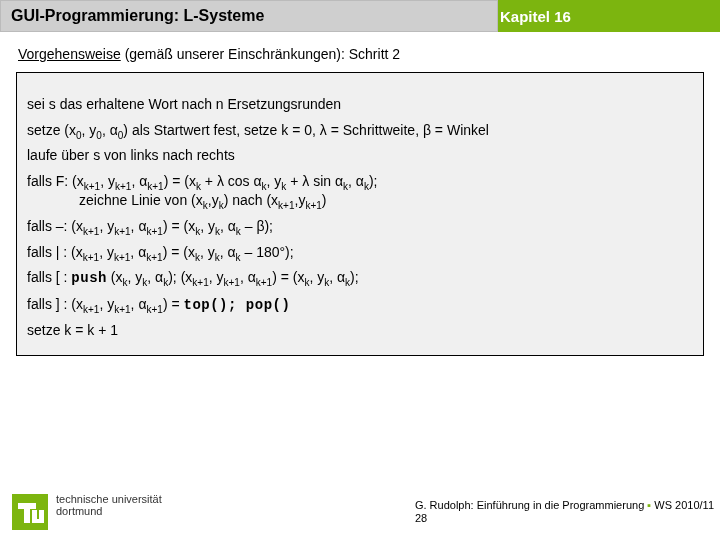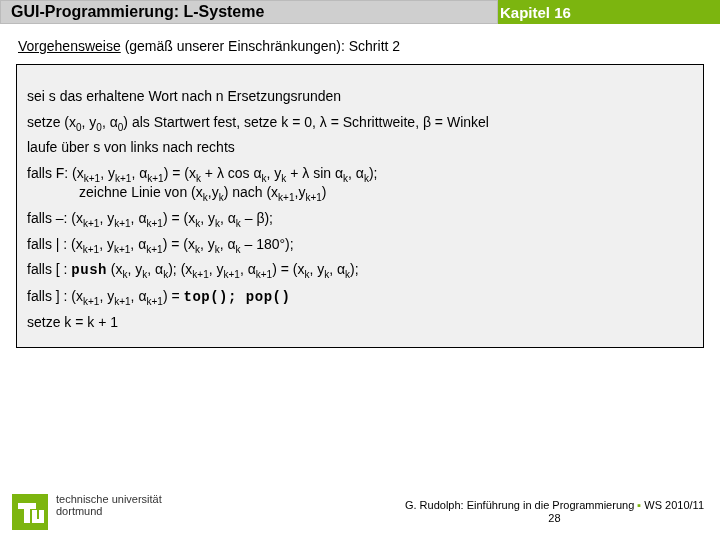--- a/index.html
+++ b/index.html
@@ -8,21 +8,21 @@
     background: #fff;
     font-family: Arial, Helvetica, sans-serif;
     font-size: 14px;
     color: #000;
     position: relative;
     overflow: hidden;
   }
   .header {
     display: flex;
     width: 100%;
-    height: 24px;
+    height: 32px;
     background: #7cb50f;
   }
   .header-left {
     flex: 0 0 498px;
     background: #cfcfcf;
     display: flex; align-items: center;
     padding-left: 10px;
     font-weight: bold;
     font-size: 16px;
     border: 1px solid #bbb;
@@ -49,22 +49,22 @@
     font-size: 14px;
     line-height: 1.4;
   }
   .algo-box .row { margin: 6px 0; }
   .algo-box .indent { padding-left: 52px; }
   sub { font-size: 10px; vertical-align: sub; line-height: 0; }
   .mono { font-family: "Courier New", monospace; font-weight: bold; letter-spacing: 0.5px; }
   .footer {
     position: absolute;
     bottom: 14px;
-    right: 16px;
-    text-align: center;
+    right: 6px;
+    text-align: left;
     font-size: 11px;
     color: #000;
     line-height: 1.25;
   }
   .footer .dot { color: #7cb50f; font-weight: bold; }
   .footer .pg { font-size: 11px; }
   .logo {
     position: absolute;
     left: 12px;
     bottom: 10px;

